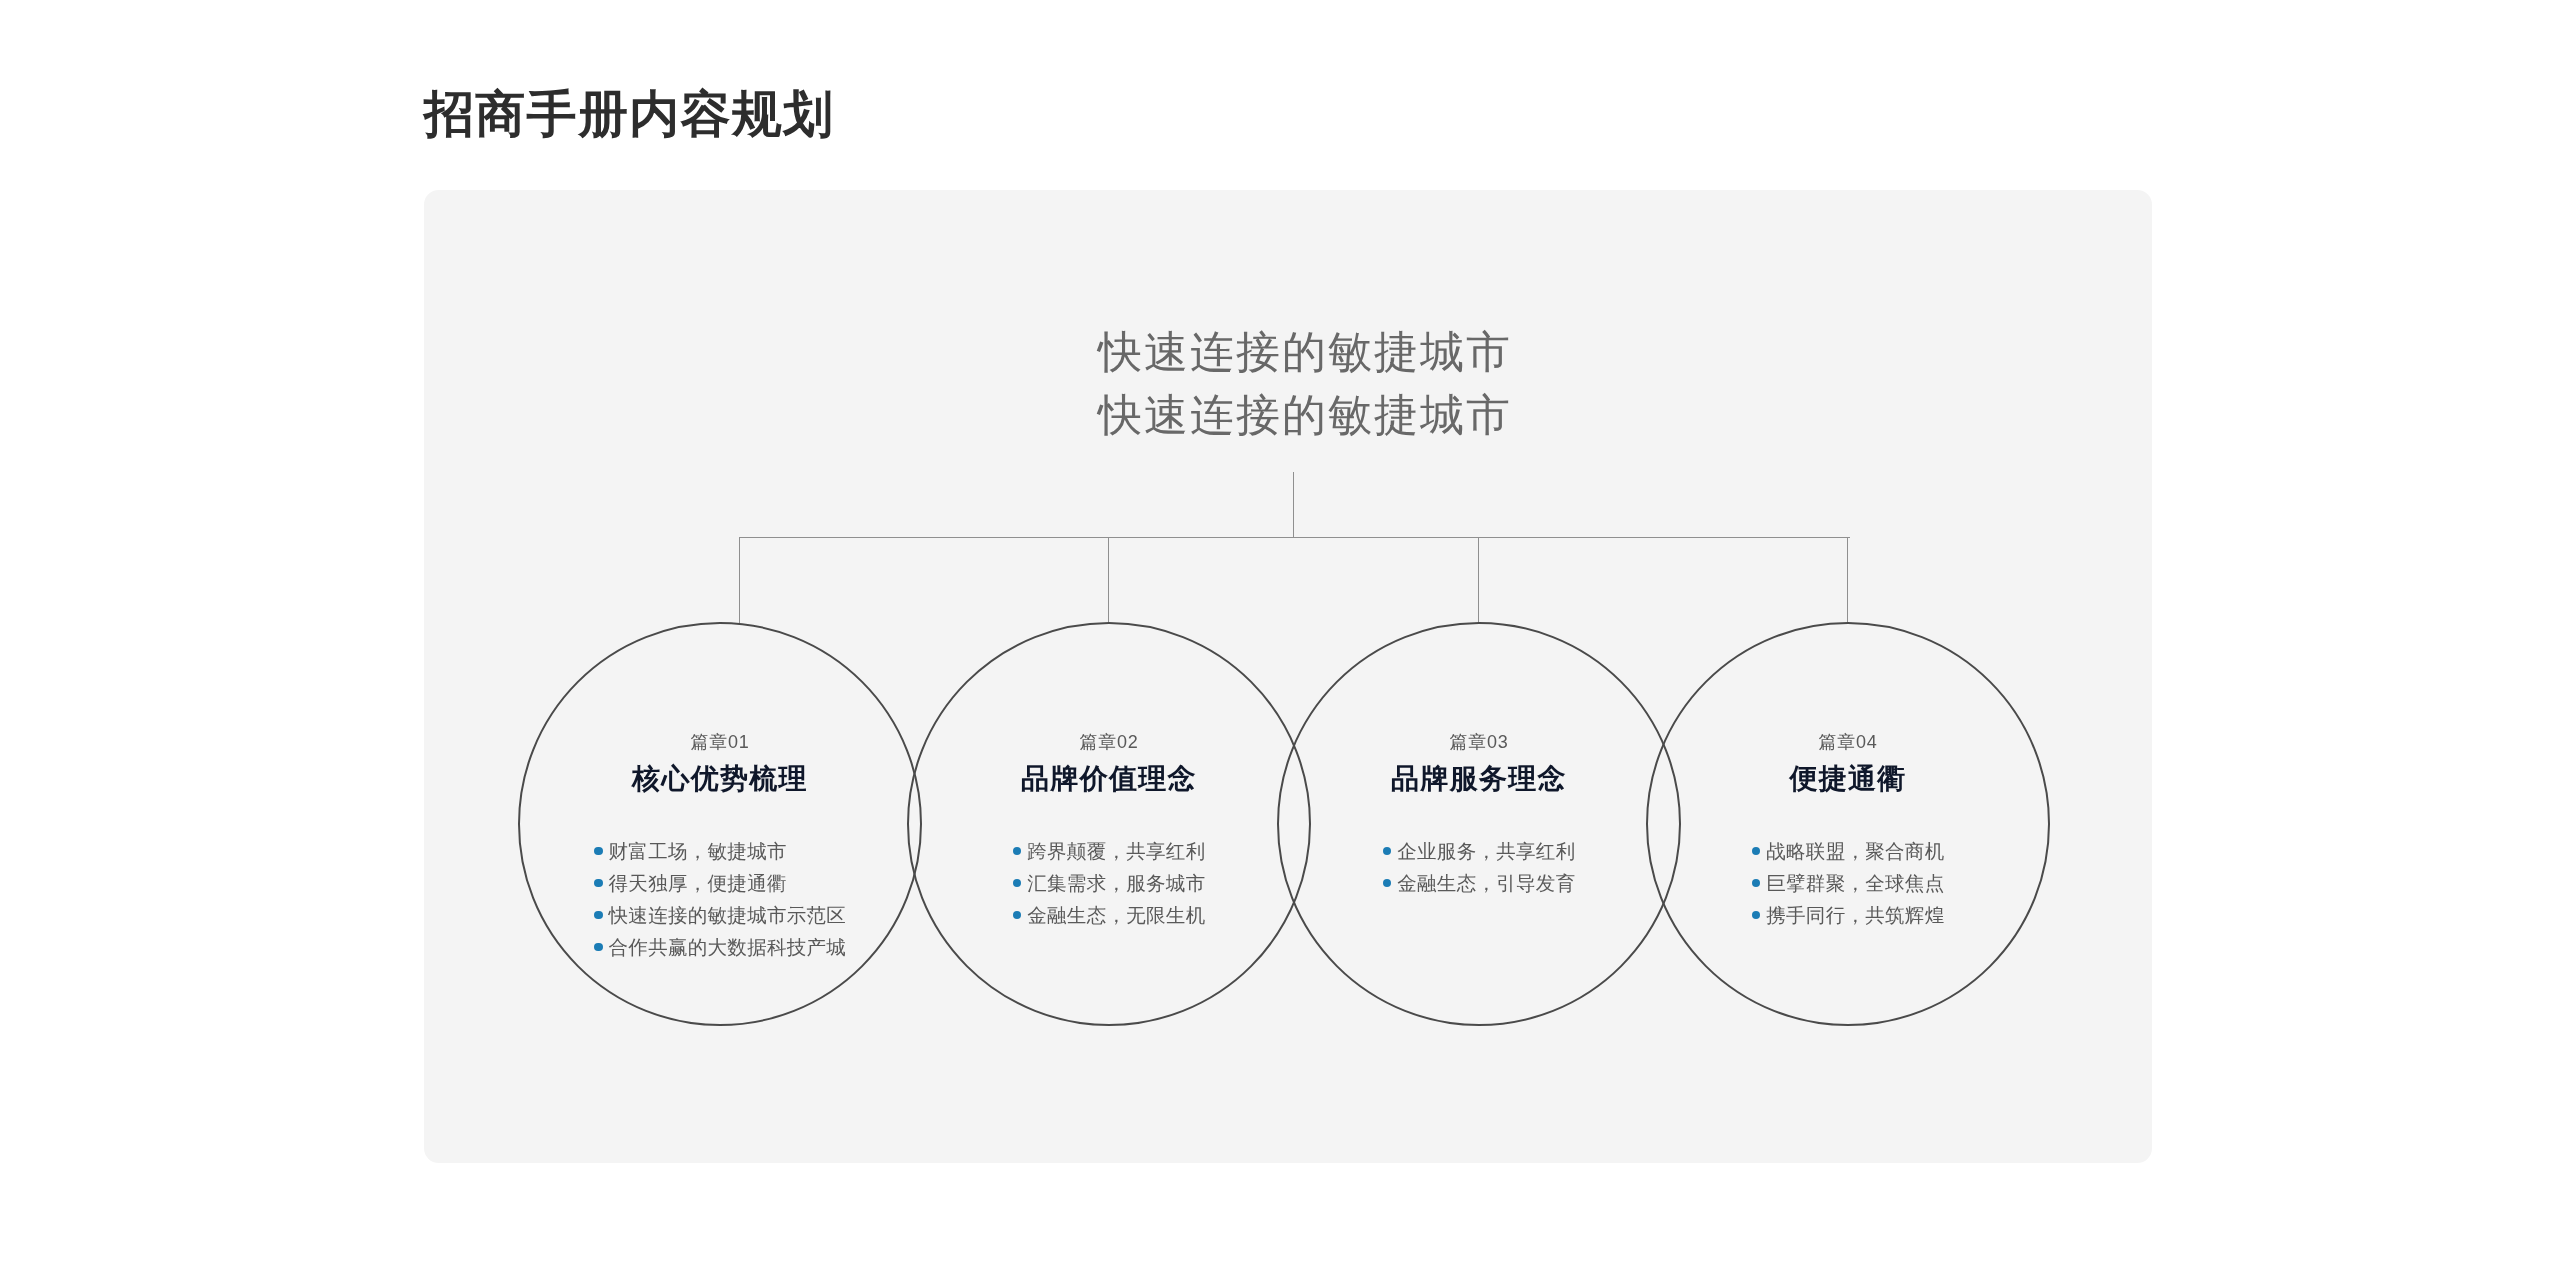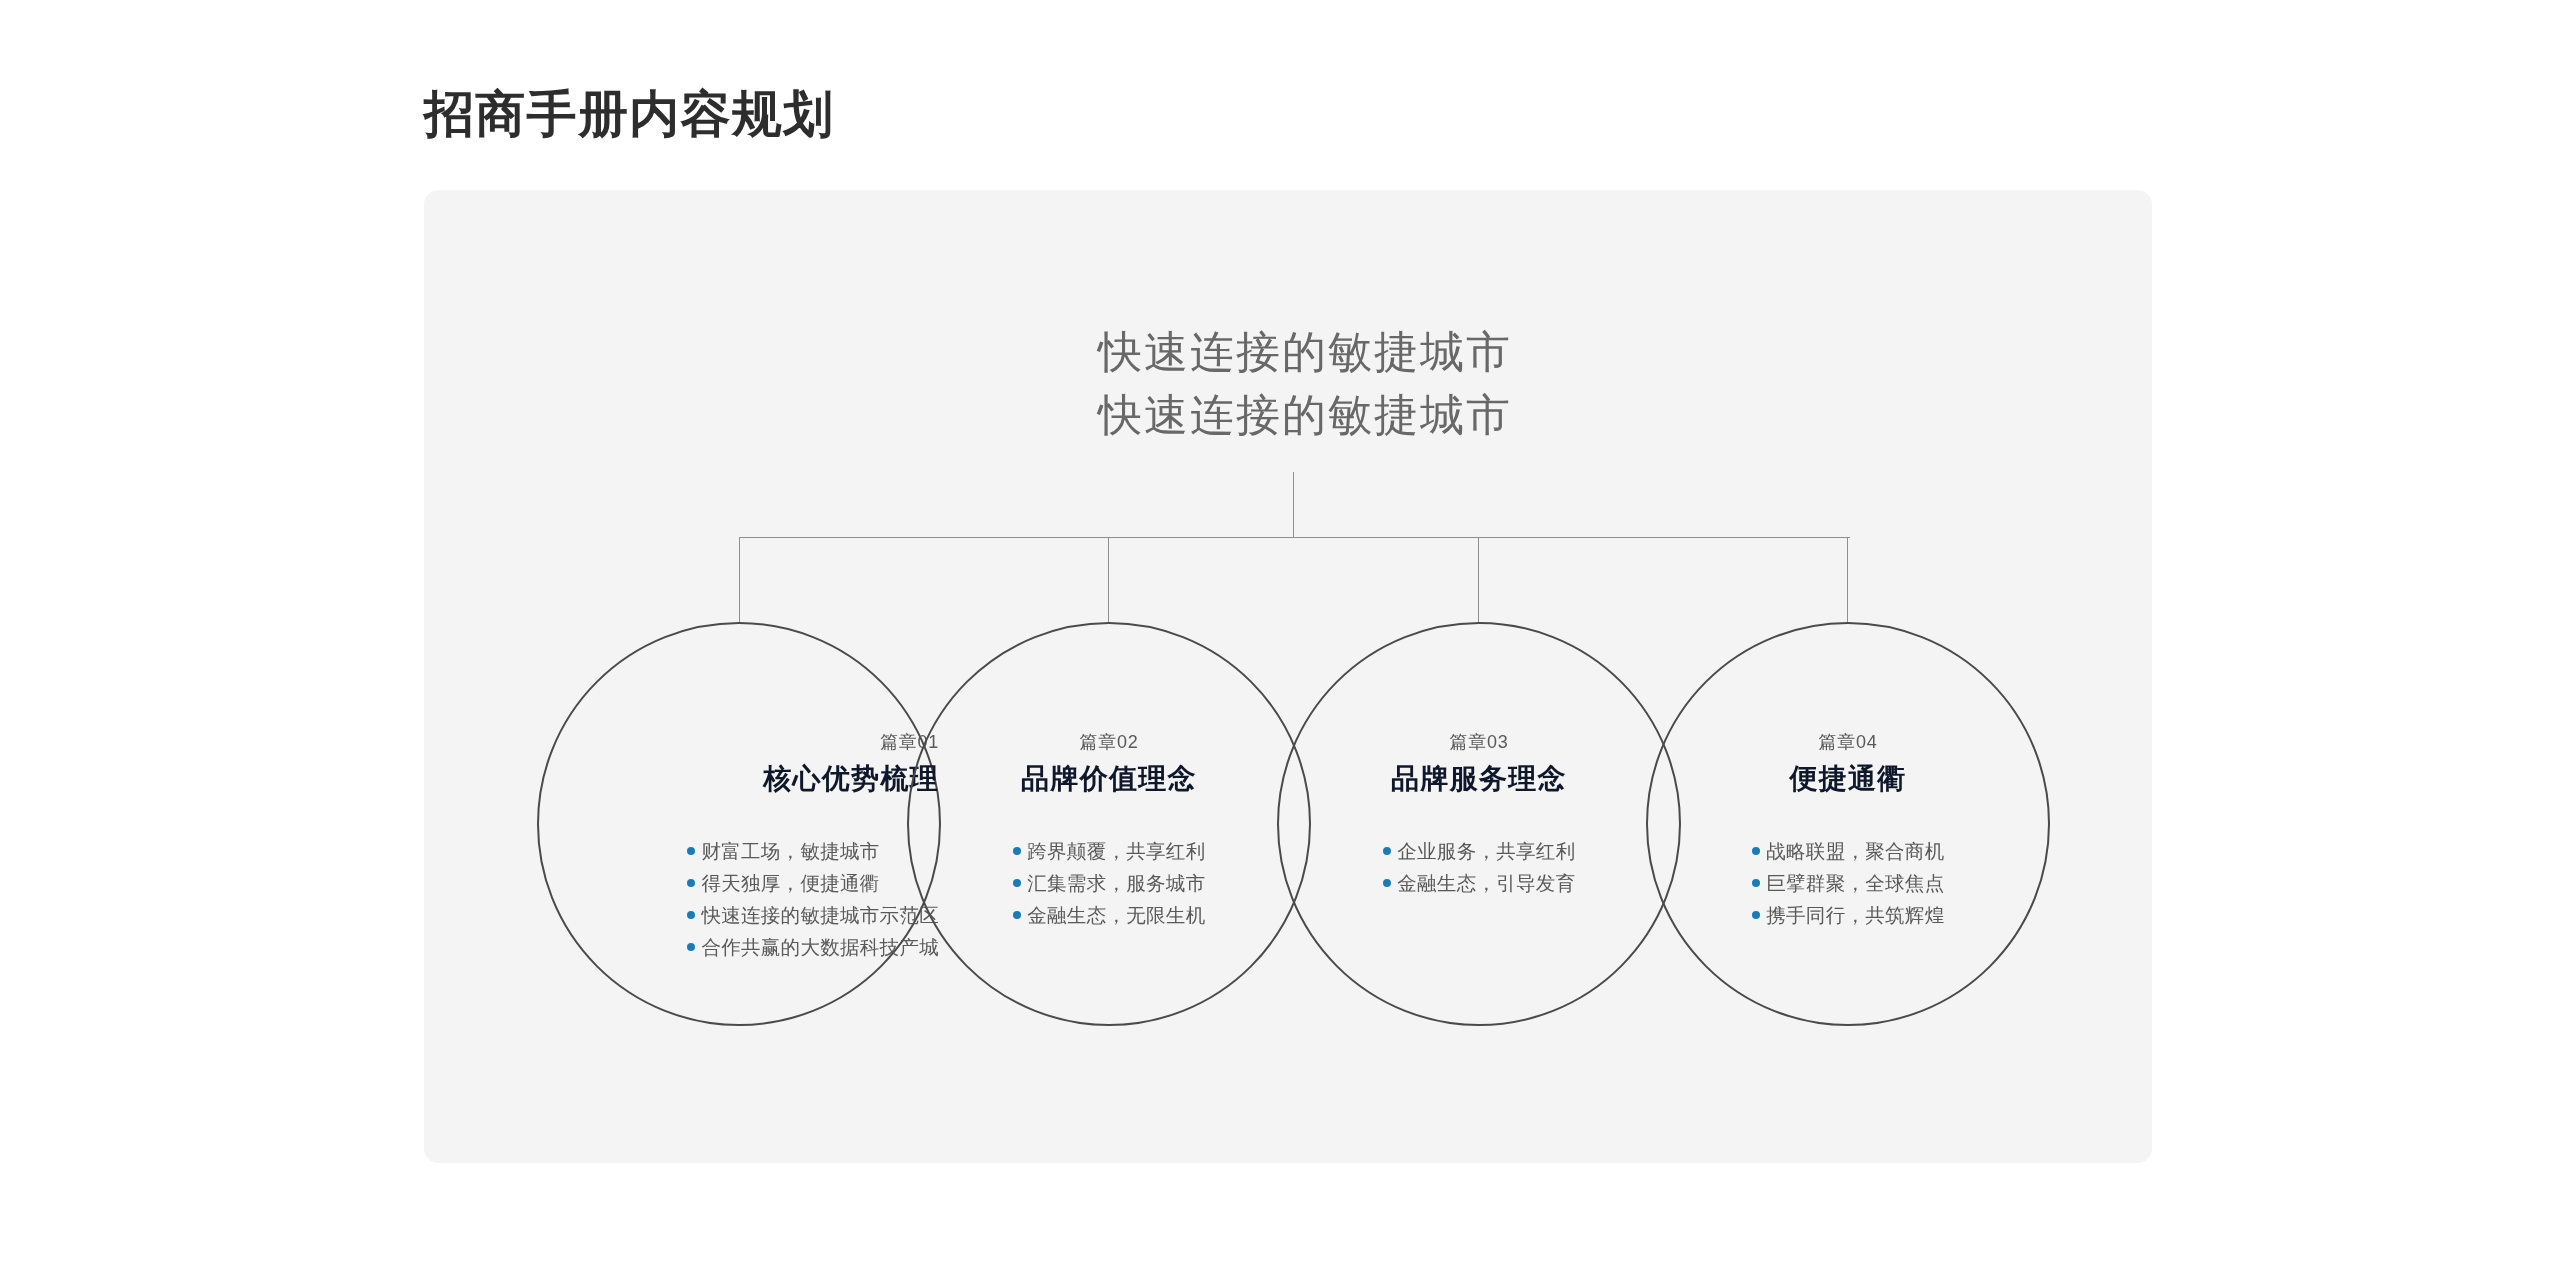--- a/index.html
+++ b/index.html
@@ -70,21 +70,21 @@
     <div>快速连接的敏捷城市</div>
   </div>
 
   <div class="line v" style="left:1293px;top:472px;height:65px;"></div>
   <div class="line h" style="left:739px;top:537px;width:1111px;"></div>
   <div class="line v" style="left:739px;top:537px;height:86px;"></div>
   <div class="line v" style="left:1108px;top:537px;height:86px;"></div>
   <div class="line v" style="left:1478px;top:537px;height:86px;"></div>
   <div class="line v" style="left:1847px;top:537px;height:86px;"></div>
 
-  <div class="circle" style="left:537px;align-items:flex-end;">
+  <div class="circle" style="left:518px;">
     <div class="chapter-label">篇章01</div>
     <div class="chapter-title">核心优势梳理</div>
     <ul class="bullet-list">
       <li>
           <span class="dot"></span>
           <span class="bullet-text">财富工场，敏捷城市</span>
         </li>
       <li>
           <span class="dot"></span>
           <span class="bullet-text">得天独厚，便捷通衢</span>

